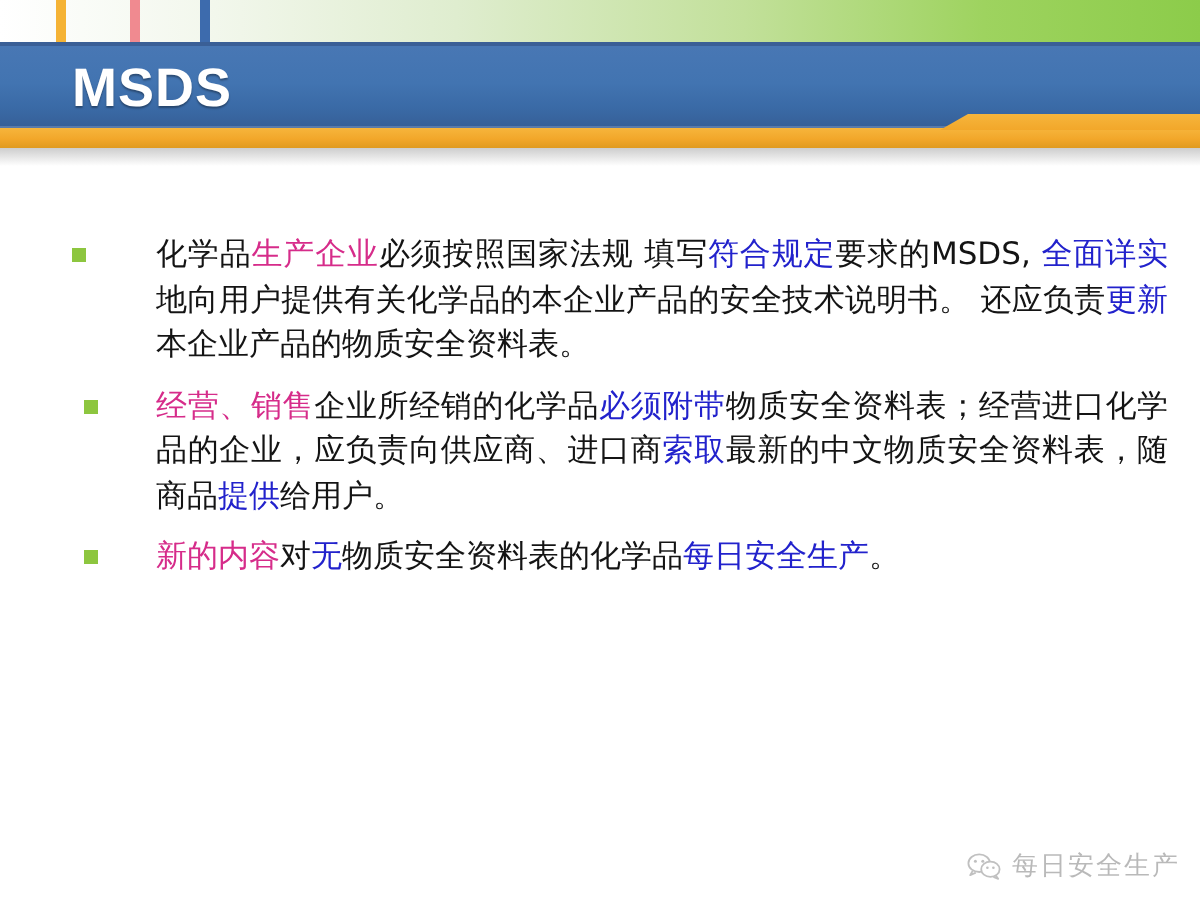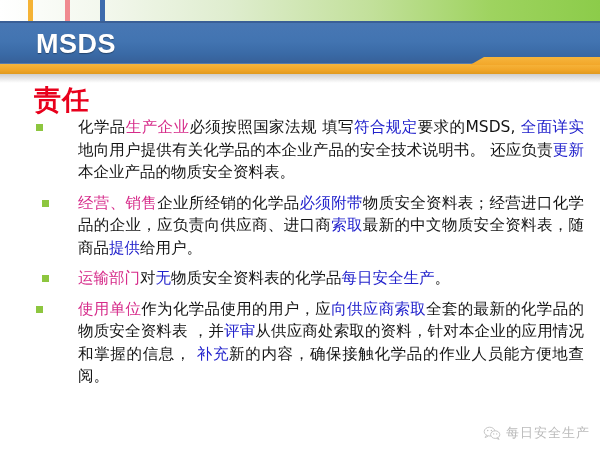--- a/index.html
+++ b/index.html
@@ -204,43 +204,38 @@
   <div class="header-band"></div>
   <div class="header-title">MSDS</div>
 
 
   <div class="orange-band"></div>
   <div class="orange-wedge"></div>
   <div class="band-shadow"></div>
 
   <div class="content">
 
-    <div class="page-title">责任</div>
 
     <div class="bullets">
 
       <div class="bullet-row">
         <span class="bullet-marker"></span>
         <div class="bullet-text">化学品<span class="hl-m">生产企业</span>必须按照国家法规 填写<span class="hl-b">符合规定</span>要求的MSDS, <span class="hl-b">全面详实</span>地向用户提供有关化学品的本企业产品的安全技术说明书。 还应负责<span class="hl-b">更新</span>本企业产品的物质安全资料表。</div>
       </div>
 
       <div class="bullet-row indent">
         <span class="bullet-marker"></span>
         <div class="bullet-text"><span class="hl-m">经营、销售</span>企业所经销的化学品<span class="hl-b">必须附带</span>物质安全资料表；经营进口化学品的企业，应负责向供应商、进口商<span class="hl-b">索取</span>最新的中文物质安全资料表，随商品<span class="hl-b">提供</span>给用户。</div>
       </div>
 
       <div class="bullet-row indent">
         <span class="bullet-marker"></span>
-        <div class="bullet-text"><span class="hl-m">运输部门</span>对<span class="hl-b">无</span>物质安全资料表的化学品<span class="hl-b">每日安全生产</span>。</div>
+        <div class="bullet-text"><span class="hl-m">新的内容</span>对<span class="hl-b">无</span>物质安全资料表的化学品<span class="hl-b">每日安全生产</span>。</div>
       </div>
 
-      <div class="bullet-row">
-        <span class="bullet-marker"></span>
-        <div class="bullet-text"><span class="hl-m">使用单位</span>作为化学品使用的用户，应<span class="hl-b">向供应商索取</span>全套的最新的化学品的物质安全资料表 ，并<span class="hl-b">评审</span>从供应商处索取的资料，针对本企业的应用情况和掌握的信息， <span class="hl-b">补充</span>新的内容，确保接触化学品的作业人员能方便地查阅。</div>
-      </div>
 
     </div>
   </div>
 
   <div class="watermark">
     <span class="wm-logo">
       <svg width="18" height="15" viewBox="0 0 18 15" fill="none" stroke="#6a6a6a" stroke-width="0.9">
         <ellipse cx="6.6" cy="5.6" rx="5.4" ry="4.4"></ellipse>
         <path d="M3.4 9.3 L2.1 11.6 L4.9 10.3" stroke-linejoin="round" fill="none"></path>
         <circle cx="4.7" cy="4.6" r="0.75" fill="#6a6a6a" stroke="none"></circle>

